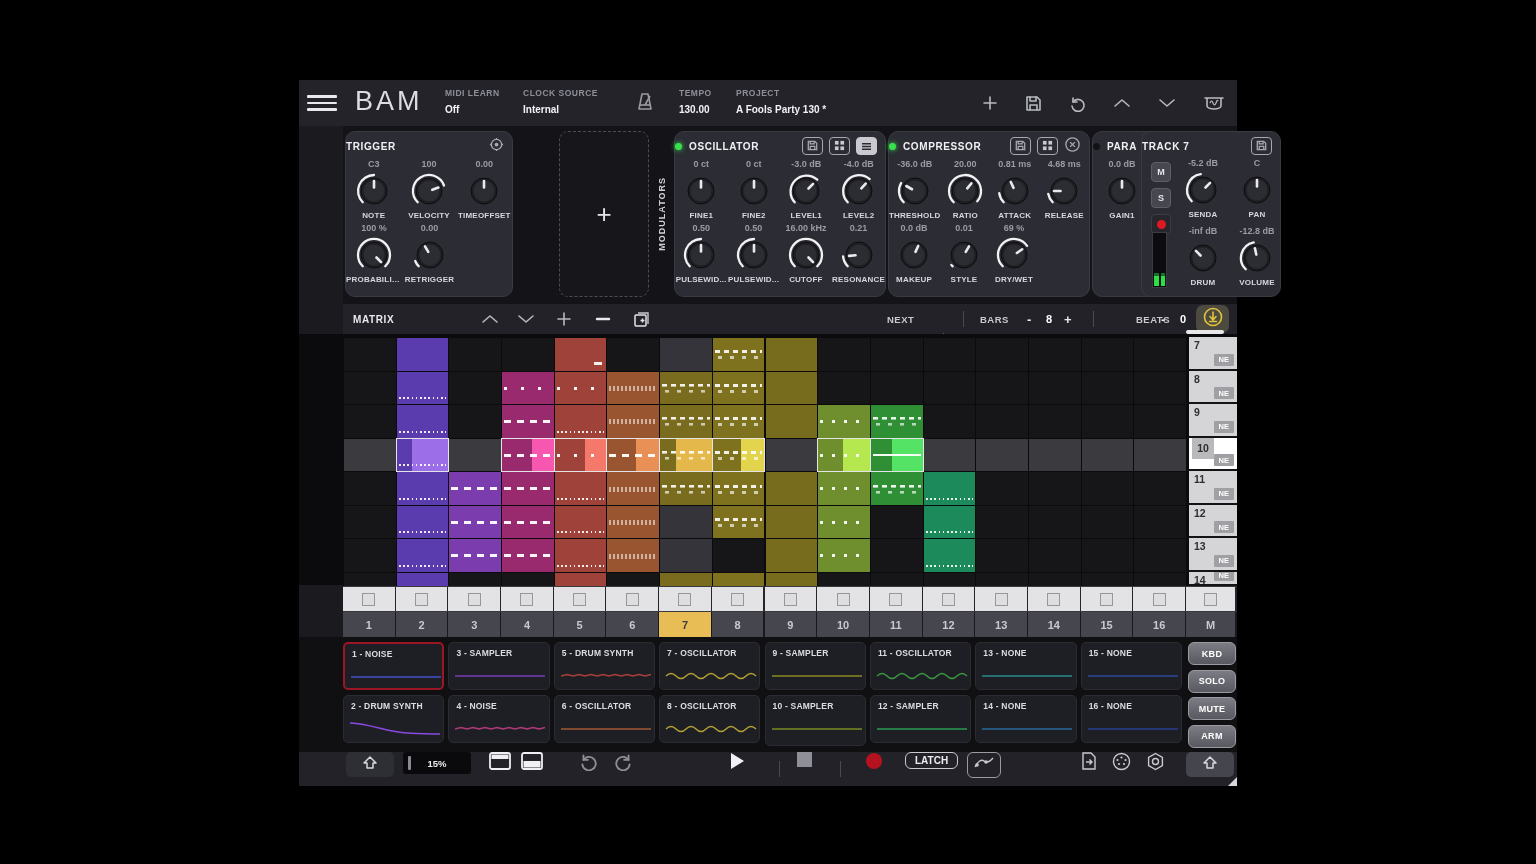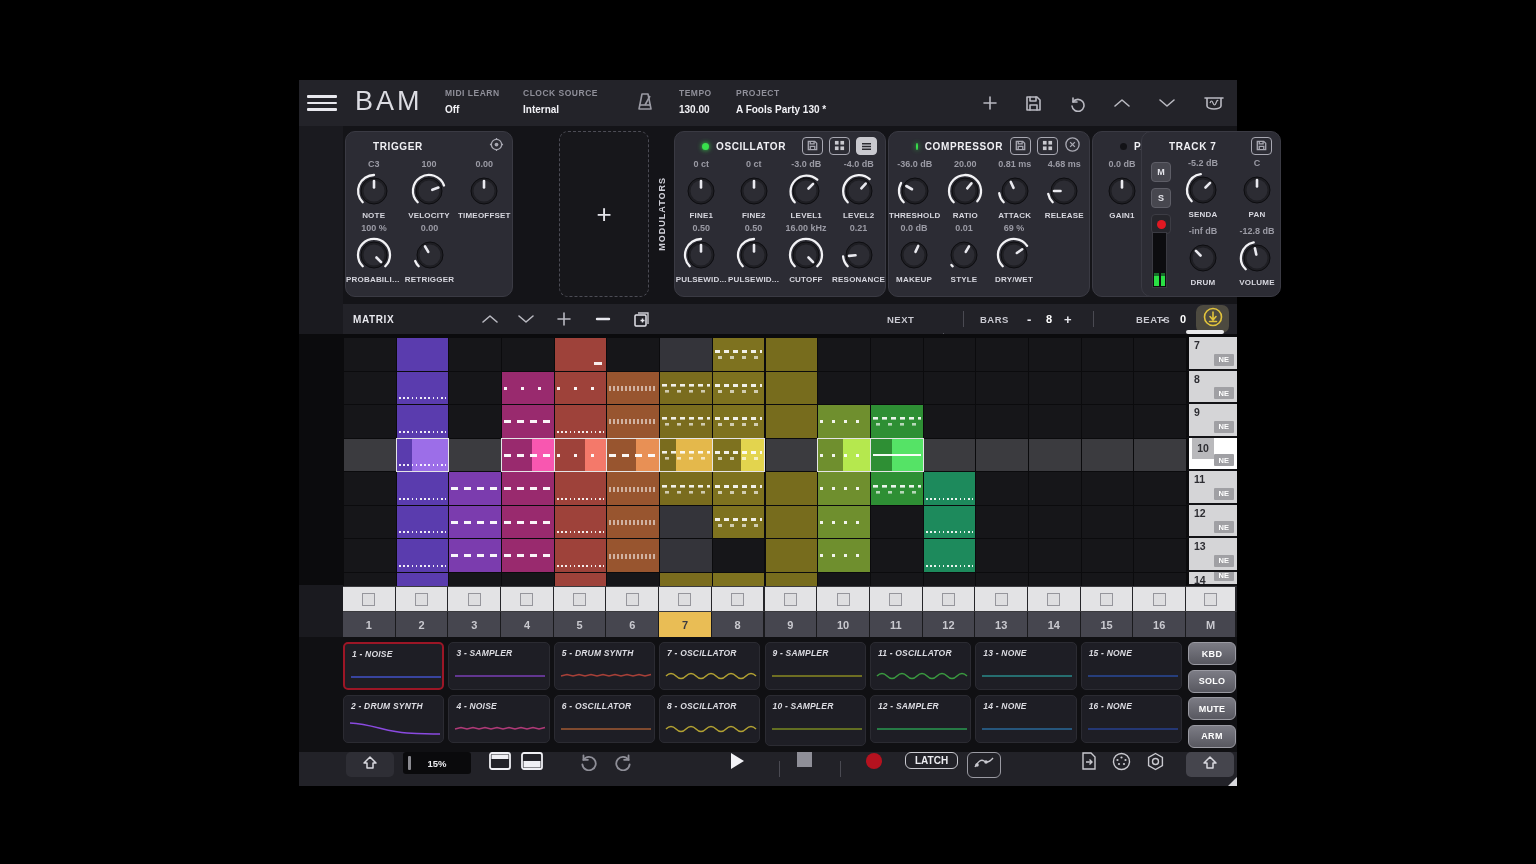--- a/index.html
+++ b/index.html
@@ -19,21 +19,21 @@
   .tbicons span{display:inline-flex;cursor:pointer;}
 
   
   .sidebar{position:absolute;left:0;top:46px;width:44px;height:660px;background:#1a1a1f;}
   .sideitem{position:absolute;left:5px;width:34px;height:34px;display:flex;align-items:center;justify-content:center;border-radius:8px;cursor:pointer;}
   .sideitem.active{background:#f2f2f4;}
 
   
   .rack{position:absolute;left:44px;top:46px;width:894px;height:178px;background:#141418;}
   .panel{position:absolute;top:5px;height:166px;background:#2c2c34;border:1px solid #3a3a43;border-radius:10px;box-sizing:border-box;}
-  .phead{height:24px;display:flex;align-items:center;padding:2px 8px 0 27px;gap:7px;}
+  .phead{height:24px;display:flex;align-items:center;padding:2px 8px 0 0;gap:7px;}
   .ptitle{font-size:10px;font-weight:bold;letter-spacing:.6px;color:#f0f0f4;}
   .led{width:7px;height:7px;border-radius:50%;}
   .led.on{background:#38e04c;box-shadow:0 0 5px #38e04c;}
   .led.off{background:#121216;}
   .hicons{margin-left:auto;display:flex;gap:6px;align-items:center;}
   .hicon{width:19px;height:16px;border:1px solid #a8a8b2;border-radius:4px;display:flex;align-items:center;justify-content:center;cursor:pointer;}
   .hicon.fill{background:#c9c9cf;border-color:#c9c9cf;}
   .krow{display:flex;margin-top:1px;}
   .kb{flex:1;display:flex;flex-direction:column;align-items:center;cursor:pointer;}
   .kv{font-size:9px;font-weight:bold;color:#9b9ba5;height:12px;white-space:nowrap;}
@@ -84,21 +84,21 @@
   .sscroll{position:absolute;left:887px;top:-4px;width:38px;height:4px;background:#e8e8ea;border-radius:2px;}
 
   
   .chk{position:absolute;box-sizing:border-box;background:#e3e3e5;border-right:2px solid #26262a;border-top:1px solid #3a3a3e;border-bottom:1px solid #3a3a3e;display:flex;align-items:center;justify-content:center;cursor:pointer;}
   .chk i{width:11px;height:11px;border:1px solid #96969c;background:#dedee0;}
   .numc{position:absolute;box-sizing:border-box;background:#46464f;border-right:2px solid #1a1a1d;color:#c9c9cf;font-size:11px;font-weight:bold;display:flex;align-items:center;justify-content:center;cursor:pointer;}
   .numc.active{background:#e9bd55;color:#3b3b42;}
 
   
   #names{position:absolute;left:0;top:557px;width:938px;height:115px;background:#101013;}
-  .tname{position:absolute;box-sizing:border-box;background:#1e1e25;border:1px solid #2b2b32;border-radius:5px;cursor:pointer;overflow:hidden;font-style:italic;}
+  .tname{position:absolute;box-sizing:border-box;background:#1e1e25;border:1px solid #2b2b32;border-radius:5px;cursor:pointer;overflow:hidden;}
   .tname.selected{border:2px solid #9c1626;}
   .tname .nm{position:absolute;left:7px;top:5px;font-size:8.5px;font-weight:bold;color:#dcdce2;letter-spacing:.2px;}
   .sbtn{position:absolute;left:889px;width:46px;height:21px;background:linear-gradient(#7c7c85,#585860);border:1px solid #9a9aa2;border-radius:6px;color:#fff;font-size:9px;font-weight:bold;display:flex;align-items:center;justify-content:center;letter-spacing:.3px;cursor:pointer;}
 
   
   .bottombar{position:absolute;left:0;top:672px;width:938px;height:34px;background:#222228;}
   .bitem{position:absolute;top:0;height:34px;display:flex;align-items:flex-start;cursor:pointer;}
   .shiftbtn{width:48px;height:25px;background:#2e2e35;border-radius:5px;display:flex;align-items:center;justify-content:center;}
   .shiftbtn.lt{background:#45454d;}
   .zslider{width:68px;height:22px;background:#0a0a0c;border-radius:3px;position:relative;display:flex;align-items:center;justify-content:center;}

